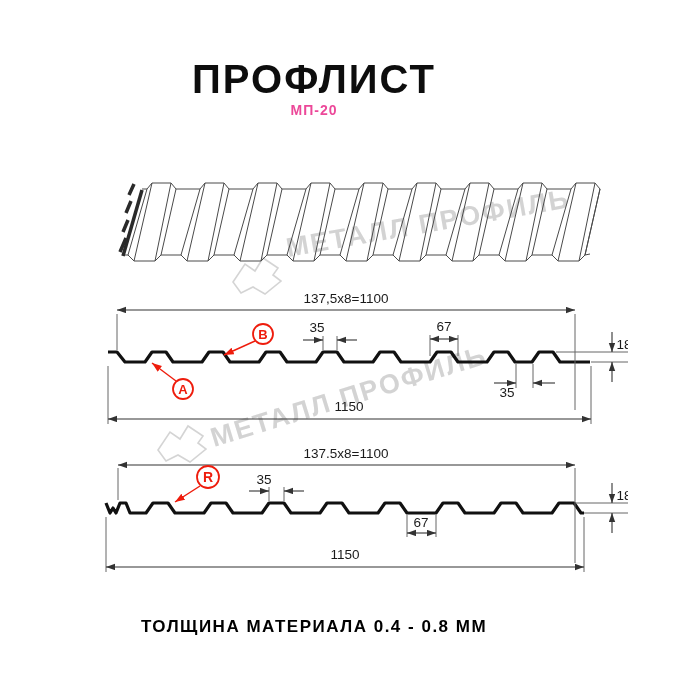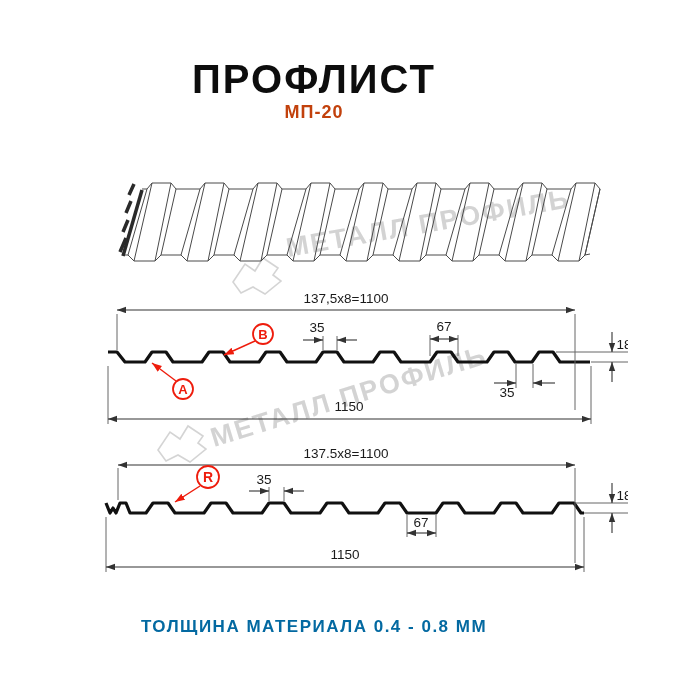--- a/index.html
+++ b/index.html
@@ -1,23 +1,23 @@
 <!DOCTYPE html>
 <html style="--red: #ee1c0c;"><head>
 <meta charset="utf-8">
 <style>
   html,body{margin:0;padding:0;background:#fff;}
   .page{position:relative;width:628px;height:700px;background:#ffffff;overflow:hidden;
         font-family:"Liberation Sans",sans-serif;}
   .title{position:absolute;top:57px;left:0;width:100%;text-align:center;
          font-size:40px;font-weight:bold;letter-spacing:2px;color:#0d0d0d;}
   .subtitle{position:absolute;top:102px;left:0;width:100%;text-align:center;
-         font-size:18px;font-weight:bold;letter-spacing:1px;color:#c2410c;}
+         font-size:14px;font-weight:bold;letter-spacing:1px;color:#ec4899;}
   .footer{position:absolute;top:617px;left:0;width:100%;text-align:center;
-         font-size:17px;font-weight:bold;letter-spacing:1.5px;color:#0369a1;}
+         font-size:17px;font-weight:bold;letter-spacing:1.5px;color:#000000;}
   svg.drawing{position:absolute;left:0;top:0;}
   .pline{fill:none;stroke:#111;stroke-width:3.2;stroke-linejoin:round;}
   .ext{stroke:#666;stroke-width:1;fill:none;}
   .dim{stroke:#333;stroke-width:1.1;fill:none;}
   .dimtext{font-size:13.5px;fill:#1a1a1a;text-anchor:middle;}
   .thin3d{stroke:#4a4a4a;stroke-width:1;fill:none;}
   .cap3d{stroke:#2a2a2a;stroke-width:3.5;fill:none;}
   .wmtext{font-size:27px;font-weight:bold;letter-spacing:2px;fill:#c9c9c9;opacity:.8;}
   .wmlogo{stroke:#c9c9c9;stroke-width:1.6;fill:none;opacity:.8;}
   .redcirc{fill:none;stroke:var(--red,#ee1c0c);stroke-width:1.8;}

